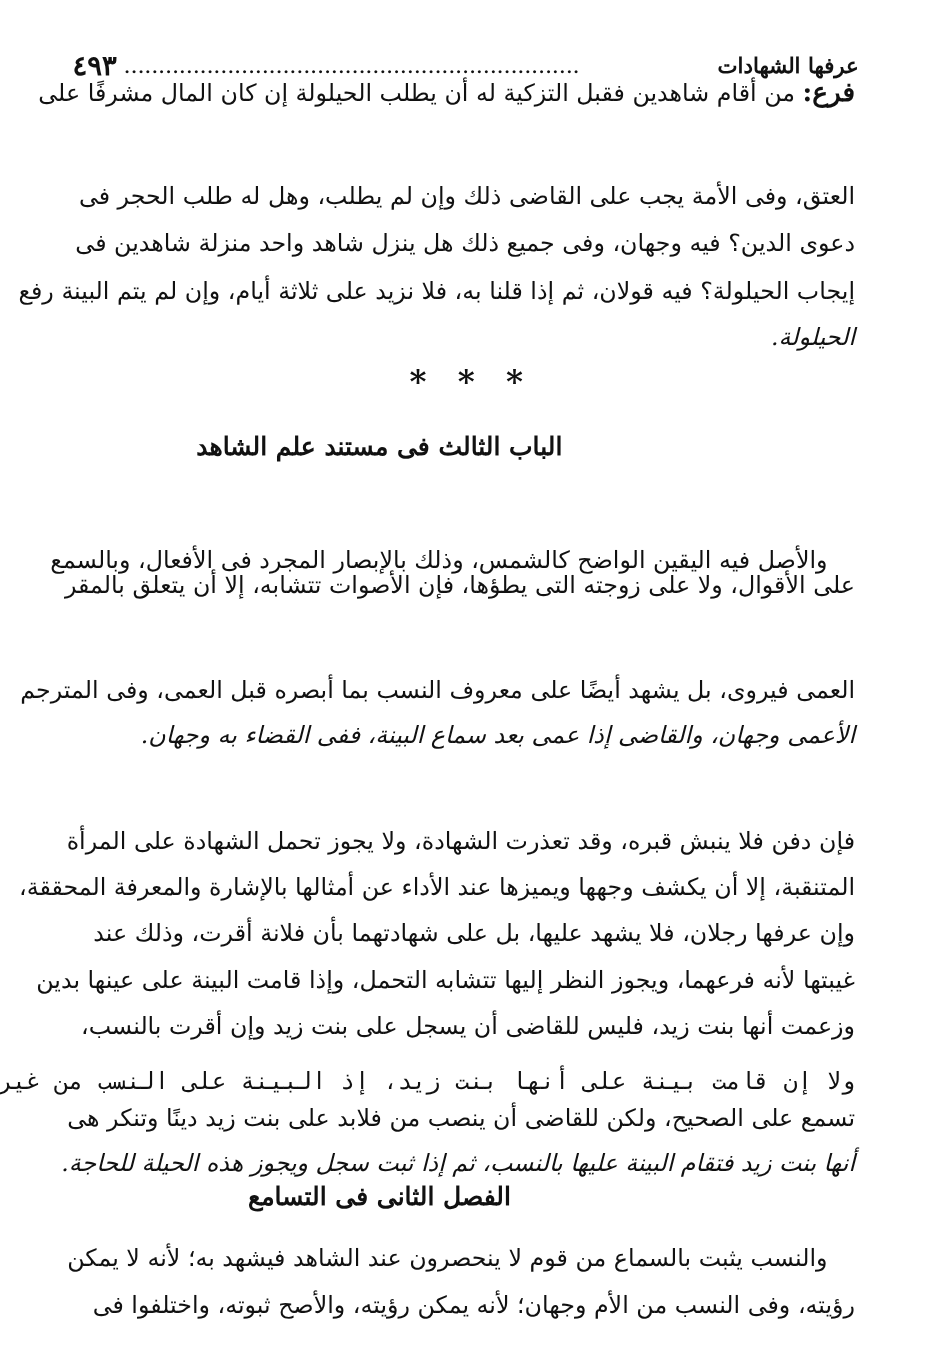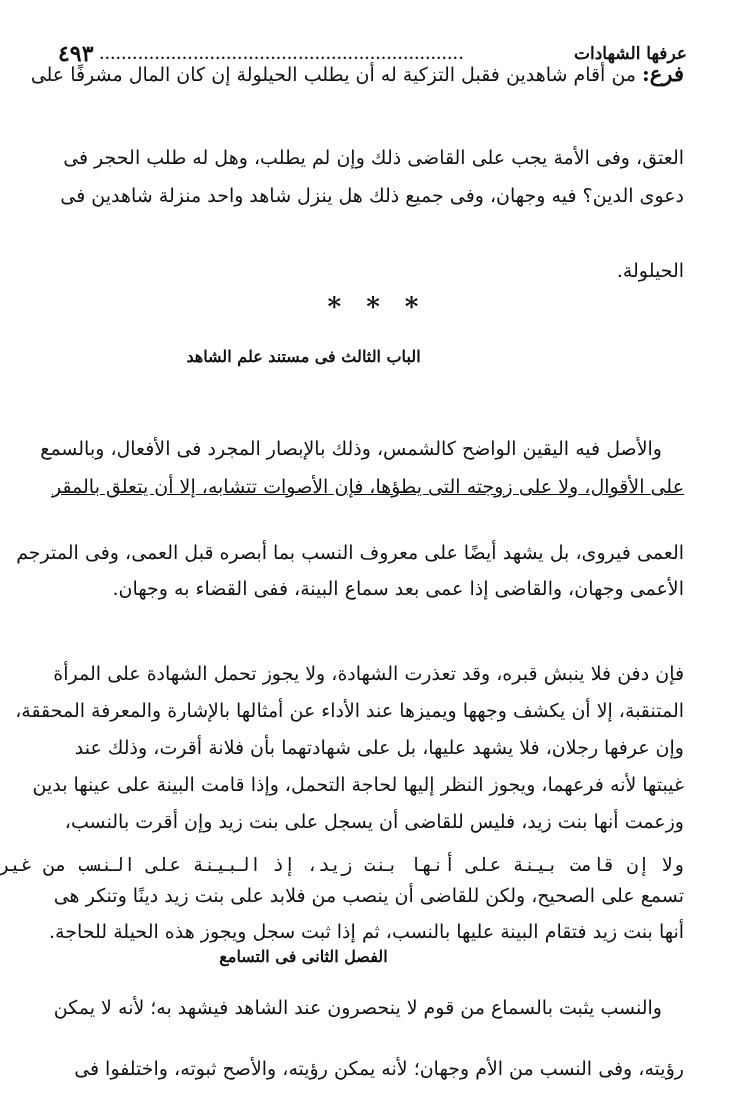--- a/index.html
+++ b/index.html
@@ -60,20 +60,21 @@
       height: 36px;
       font-size: 19px;
       line-height: 36px;
       white-space: nowrap;
       text-align: justify;
       text-align-last: justify;
       direction: rtl;
     }
     .line.last {
       text-align-last: right;
+      font-style: italic;
     }
     .line.indent {
       padding-right: 22px;
       width: 586px;
     }
     .lead {
       font-weight: bold;
       font-size: 21px;
     }
     .stars {
@@ -87,57 +88,58 @@
       line-height: 32px;
       direction: ltr;
       word-spacing: 16px;
     }
     .heading {
       position: absolute;
       left: 0;
       width: 607px;
       text-align: center;
       font-weight: bold;
-      font-size: 16px;
+      font-size: 20px;
       line-height: 30px;
       direction: rtl;
     }
   </style>
 </head>
 <body>
 
 <div class="page">
 
   <div class="running-head">
     <span class="book-title">عرفها الشهادات</span>
     <span class="dots">..................................................................</span>
     <span class="page-number">٤٩٣</span>
   </div>
 
   <div class="line" style="top:56px;"><span class="lead">فرع:</span><span> من أقام شاهدين فقبل التزكية له أن يطلب الحيلولة إن كان المال مشرفًا على</span></div>
   <div class="line" style="top:139px;">العتق، وفى الأمة يجب على القاضى ذلك وإن لم يطلب، وهل له طلب الحجر فى</div>
   <div class="line" style="top:177px;">دعوى الدين؟ فيه وجهان، وفى جميع ذلك هل ينزل شاهد واحد منزلة شاهدين فى</div>
+  <div class="line" style="top:215px;">إيجاب الحيلولة؟ فيه قولان، ثم إذا قلنا به، فلا نزيد على ثلاثة أيام، وإن لم يتم البينة رفع</div>
   <div class="line last" style="top:252px;">الحيلولة.</div>
 
   <div class="stars">* * *</div>
 
   <div class="heading" style="top:342px;">الباب الثالث فى مستند علم الشاهد</div>
 
   <div class="line indent" style="top:386px;margin-top:44px;">والأصل فيه اليقين الواضح كالشمس، وذلك بالإبصار المجرد فى الأفعال، وبالسمع</div>
-  <div class="line" style="top:468px;text-decoration:underline;">على الأقوال، ولا على زوجته التى يطؤها، فإن الأصوات تتشابه، إلا أن يتعلق بالمقر</div>
+  <div class="line" style="top:450px;">على الأقوال، ولا على زوجته التى يطؤها، فإن الأصوات تتشابه، إلا أن يتعلق بالمقر</div>
   <div class="line" style="top:534px;">العمى فيروى، بل يشهد أيضًا على معروف النسب بما أبصره قبل العمى، وفى المترجم</div>
   <div class="line last" style="top:570px;">الأعمى وجهان، والقاضى إذا عمى بعد سماع البينة، ففى القضاء به وجهان.</div>
 
   <div class="line" style="top:655px;">فإن دفن فلا ينبش قبره، وقد تعذرت الشهادة، ولا يجوز تحمل الشهادة على المرأة</div>
   <div class="line" style="top:692px;">المتنقبة، إلا أن يكشف وجهها ويميزها عند الأداء عن أمثالها بالإشارة والمعرفة المحققة،</div>
   <div class="line" style="top:729px;">وإن عرفها رجلان، فلا يشهد عليها، بل على شهادتهما بأن فلانة أقرت، وذلك عند</div>
-  <div class="line" style="top:766px;">غيبتها لأنه فرعهما، ويجوز النظر إليها لحاجة التحمل، وإذا قامت البينة على عينها بدين</div>
+  <div class="line" style="top:766px;">غيبتها لأنه فرعهما، ويجوز النظر إليها تتشابه التحمل، وإذا قامت البينة على عينها بدين</div>
   <div class="line" style="top:803px;">وزعمت أنها بنت زيد، فليس للقاضى أن يسجل على بنت زيد وإن أقرت بالنسب،</div>
   <div class="line" style="top:848px;font-family:Liberation Mono, monospace;">ولا إن قامت بينة على أنها بنت زيد، إذ البينة على النسب من غير تقدم دعوى لا</div>
   <div class="line" style="top:877px;">تسمع على الصحيح، ولكن للقاضى أن ينصب من فلابد على بنت زيد دينًا وتنكر هى</div>
   <div class="line last" style="top:913px;">أنها بنت زيد فتقام البينة عليها بالنسب، ثم إذا ثبت سجل ويجوز هذه الحيلة للحاجة.</div>
 
   <div class="heading" style="top:942px;">الفصل الثانى فى التسامع</div>
 
   <div class="line indent" style="top:989px;">والنسب يثبت بالسماع من قوم لا ينحصرون عند الشاهد فيشهد به؛ لأنه لا يمكن</div>
-  <div class="line" style="top:1026px;margin-top:24px;">رؤيته، وفى النسب من الأم وجهان؛ لأنه يمكن رؤيته، والأصح ثبوته، واختلفوا فى</div>
+  <div class="line" style="top:1026px;">رؤيته، وفى النسب من الأم وجهان؛ لأنه يمكن رؤيته، والأصح ثبوته، واختلفوا فى</div>
 
 </div>
 
 </body></html>

